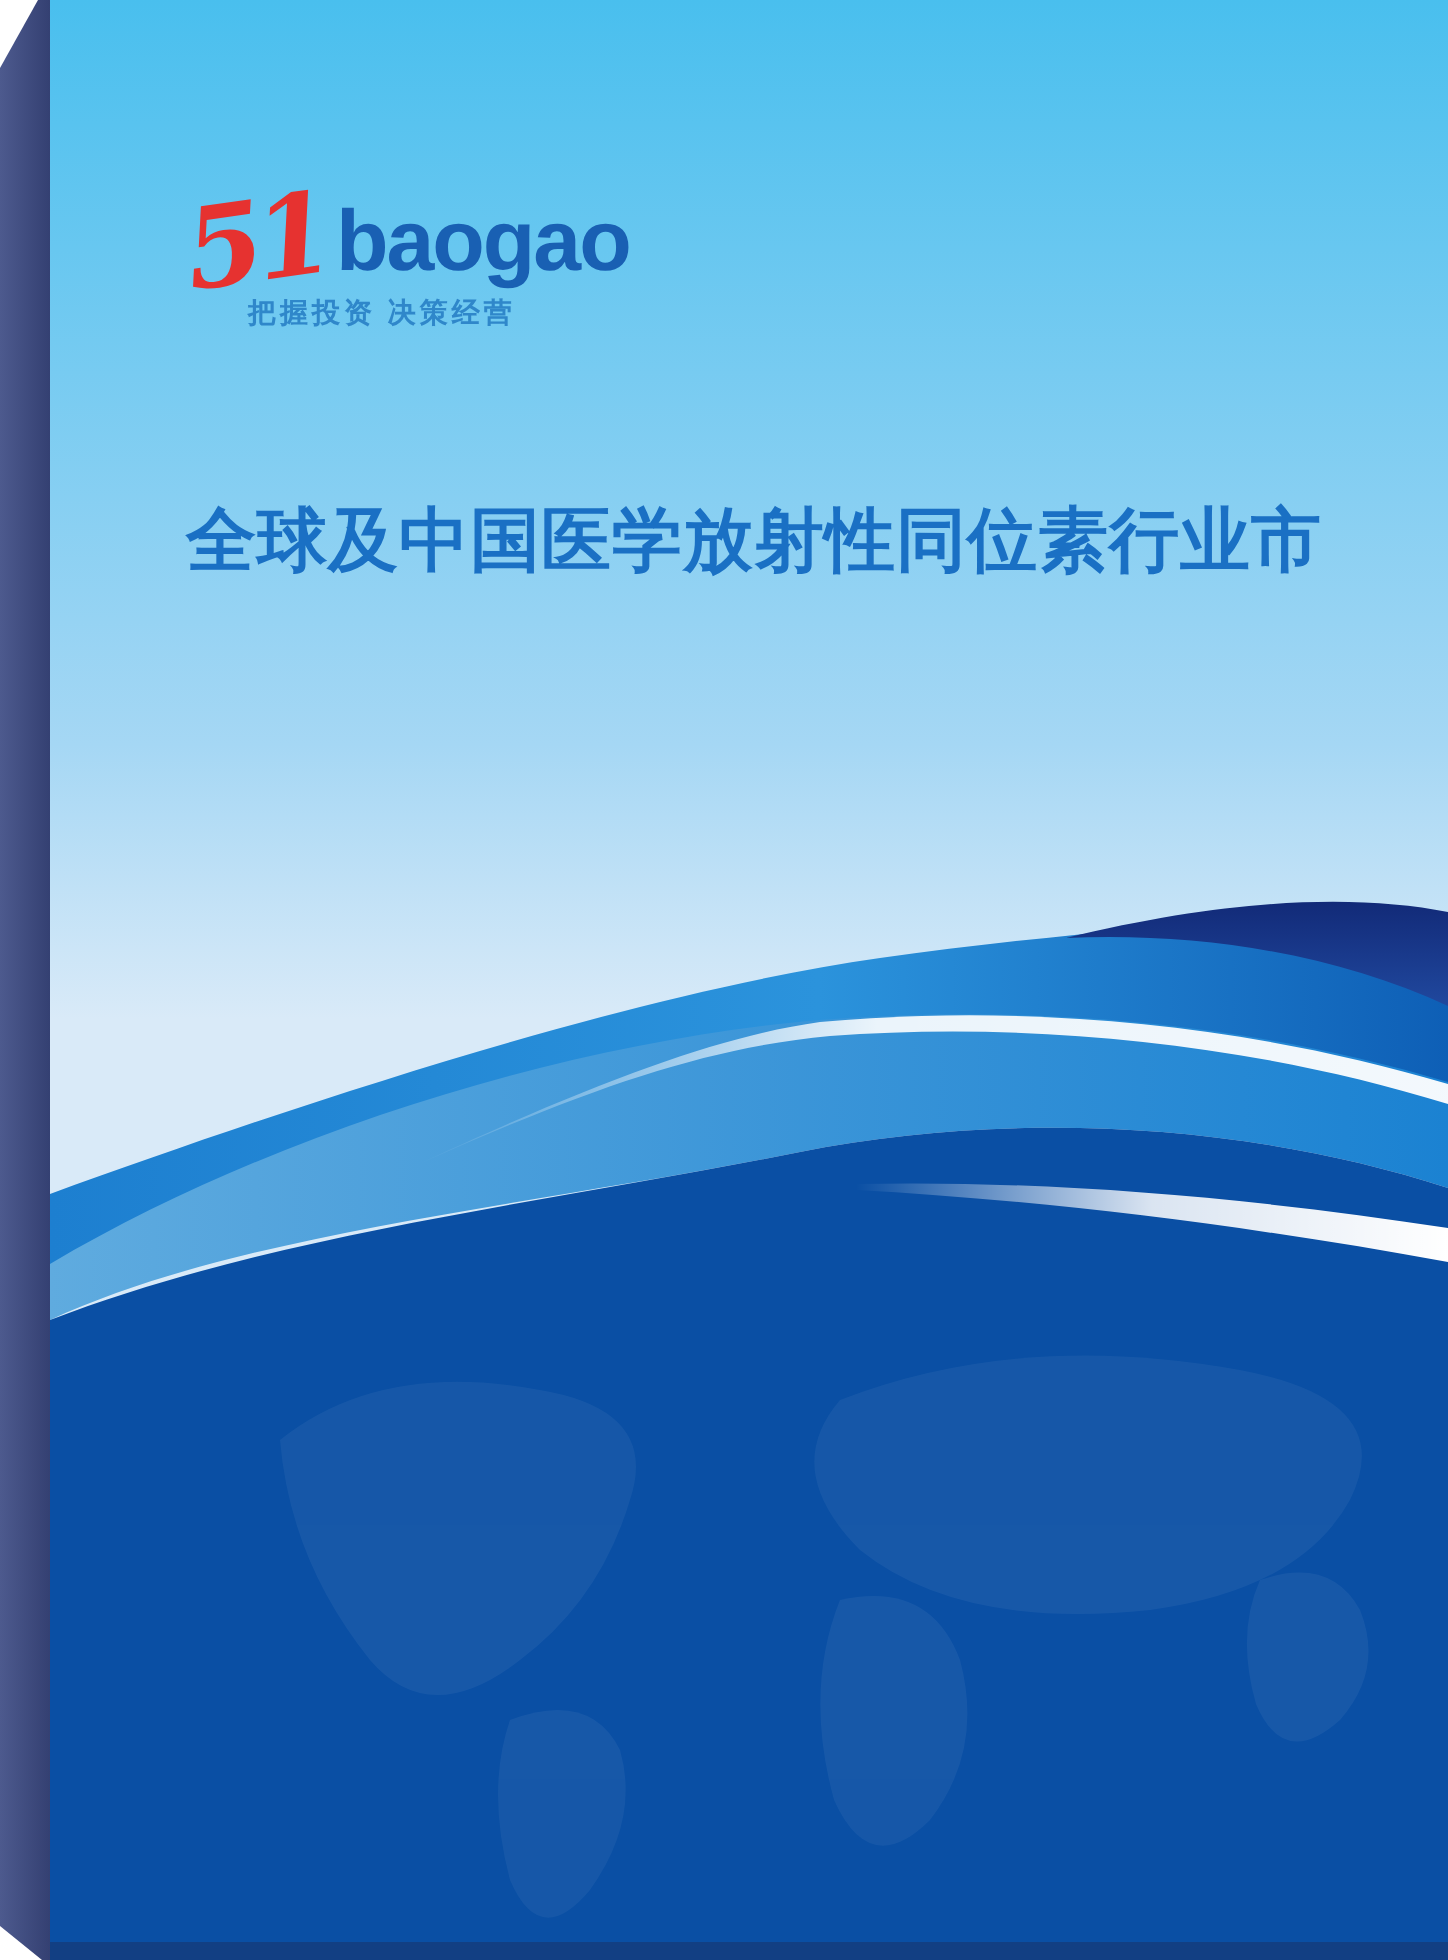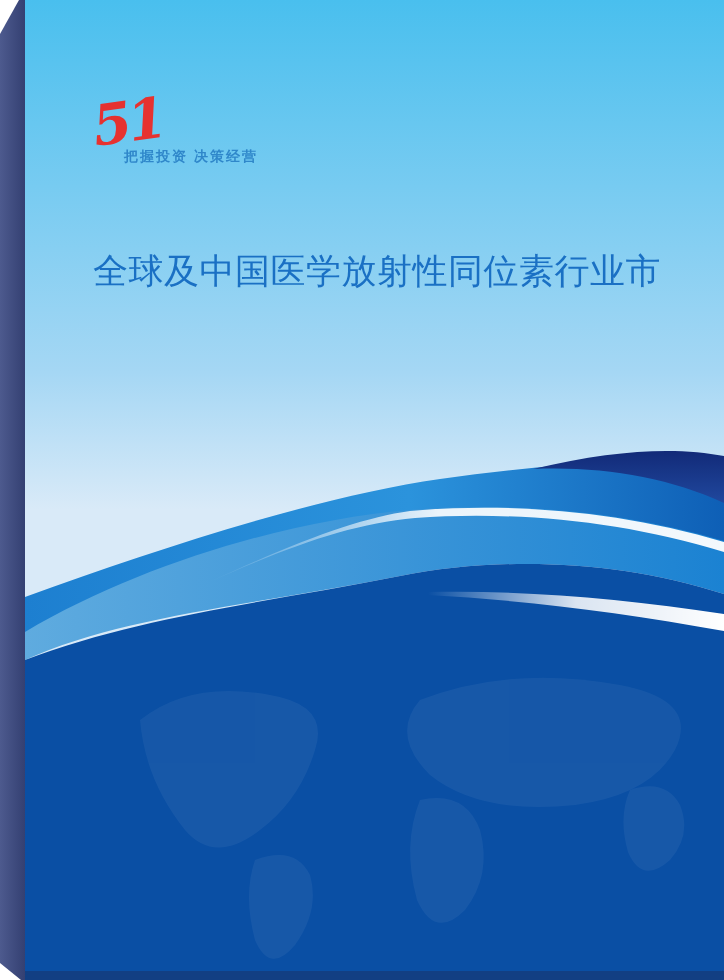--- a/index.html
+++ b/index.html
@@ -82,21 +82,21 @@
   
   .report-title {
     position: absolute;
     left: 93px;
     top: 248px;
     z-index: 3;
     color: var(--title-blue, #1a70c4);
     font-size: 35px;
     line-height: 45px;
     letter-spacing: 0.5px;
-    font-weight: 400;
+    font-weight: 700;
     white-space: nowrap;
   }
 </style>
 </head>
 <body>
 
 <div class="cover">
 
   <svg class="cover-art" viewBox="0 0 724 980" preserveAspectRatio="none">
     <defs>
@@ -191,20 +191,21 @@
 
     <rect x="0" y="0" width="25" height="980" fill="url(#gBar)"></rect>
 
     <polygon points="0,0 19,0 0,34" fill="#ffffff"></polygon>
     <polygon points="0,963 0,980 21,980" fill="#ffffff"></polygon>
   </svg>
 
   <div class="logo">
     <div class="logo-row">
       <span class="logo-mark">51</span>
+      <span class="logo-name">baogao</span>
     </div>
     <div class="logo-tagline">把握投资 决策经营</div>
   </div>
 
   <div class="report-title">
     <div>全球及中国医学放射性同位素行业市</div>
   </div>
 
 </div>
 

